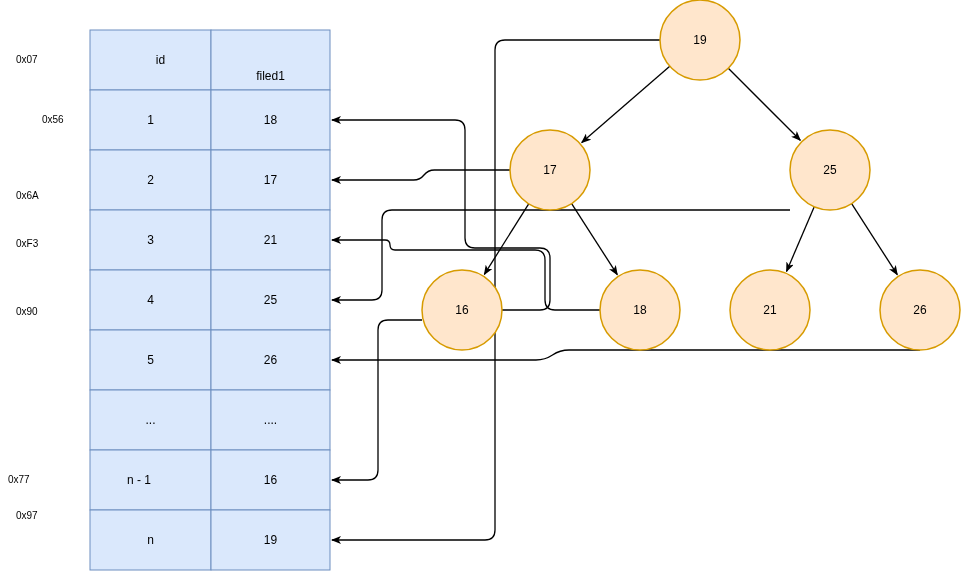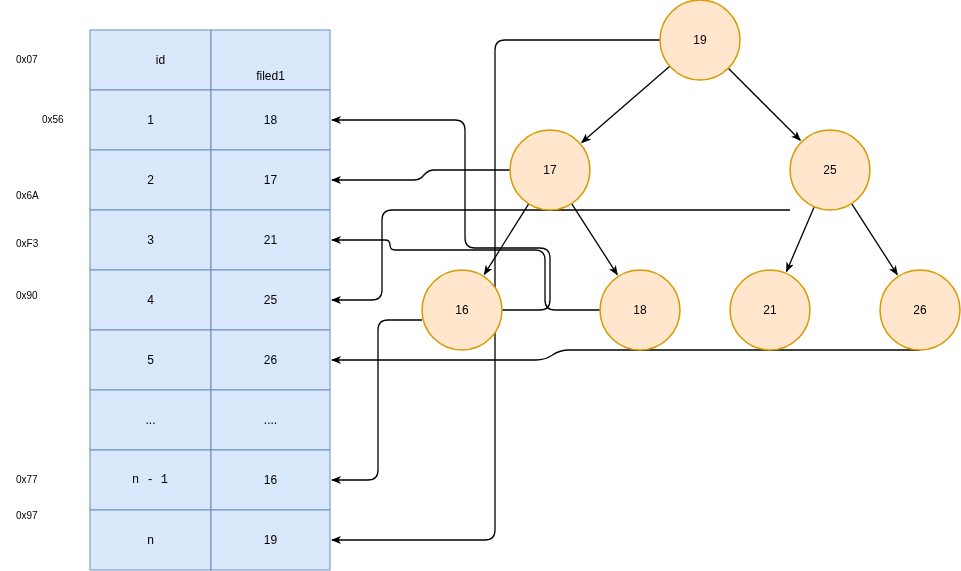--- a/index.html
+++ b/index.html
@@ -132,28 +132,28 @@
     <div class="cell-text" style="left: 270.5px; top: 120px;">18</div>
     <div class="addr-label" style="left: 16px; top: 120px; transform: translateY(-50%); padding-left: 26px;">0x56</div>
     <div class="cell-text" style="left: 150.5px; top: 180px;">2</div>
     <div class="cell-text" style="left: 270.5px; top: 180px;">17</div>
     <div class="addr-label" style="left: 16px; top: 180px; transform: translateY(-50%); margin-top: 16px;">0x6A</div>
     <div class="cell-text" style="left: 150.5px; top: 240px;">3</div>
     <div class="cell-text" style="left: 270.5px; top: 240px;">21</div>
     <div class="addr-label" style="left: 16px; top: 244px; transform: translateY(-50%);">0xF3</div>
     <div class="cell-text" style="left: 150.5px; top: 300px;">4</div>
     <div class="cell-text" style="left: 270.5px; top: 300px;">25</div>
-    <div class="addr-label" style="left: 16px; top: 296px; transform: translateY(-50%);">0x90</div>
+    <div class="addr-label" style="left: 16px; top: 312px; transform: translateY(-50%);">0x90</div>
     <div class="cell-text" style="left: 150.5px; top: 360px;">5</div>
     <div class="cell-text" style="left: 270.5px; top: 360px;">26</div>
     <div class="cell-text" style="left: 150.5px; top: 420px;">...</div>
     <div class="cell-text" style="left: 270.5px; top: 420px;">....</div>
-    <div class="cell-text" style="left: 150px; top: 480px; font-family: Liberation Mono, monospace;">n - 1</div>
+    <div class="cell-text" style="left: 139px; top: 480px;">n - 1</div>
     <div class="cell-text" style="left: 270.5px; top: 480px;">16</div>
-    <div class="addr-label" style="left: 16px; top: 480px; transform: translateY(-50%);">0x77</div>
+    <div class="addr-label" style="left: 8px; top: 480px; transform: translateY(-50%);">0x77</div>
     <div class="cell-text" style="left: 150.5px; top: 540px;">n</div>
     <div class="cell-text" style="left: 270.5px; top: 540px;">19</div>
     <div class="addr-label" style="left: 16px; top: 516px; transform: translateY(-50%);">0x97</div>
     <div class="node-text" style="left: 700px; top: 40px;">19</div>
     <div class="node-text" style="left: 550px; top: 170px;">17</div>
     <div class="node-text" style="left: 830px; top: 170px;">25</div>
     <div class="node-text" style="left: 462px; top: 310px;">16</div>
     <div class="node-text" style="left: 640px; top: 310px;">18</div>
     <div class="node-text" style="left: 770px; top: 310px;">21</div>
     <div class="node-text" style="left: 920px; top: 310px;">26</div>

